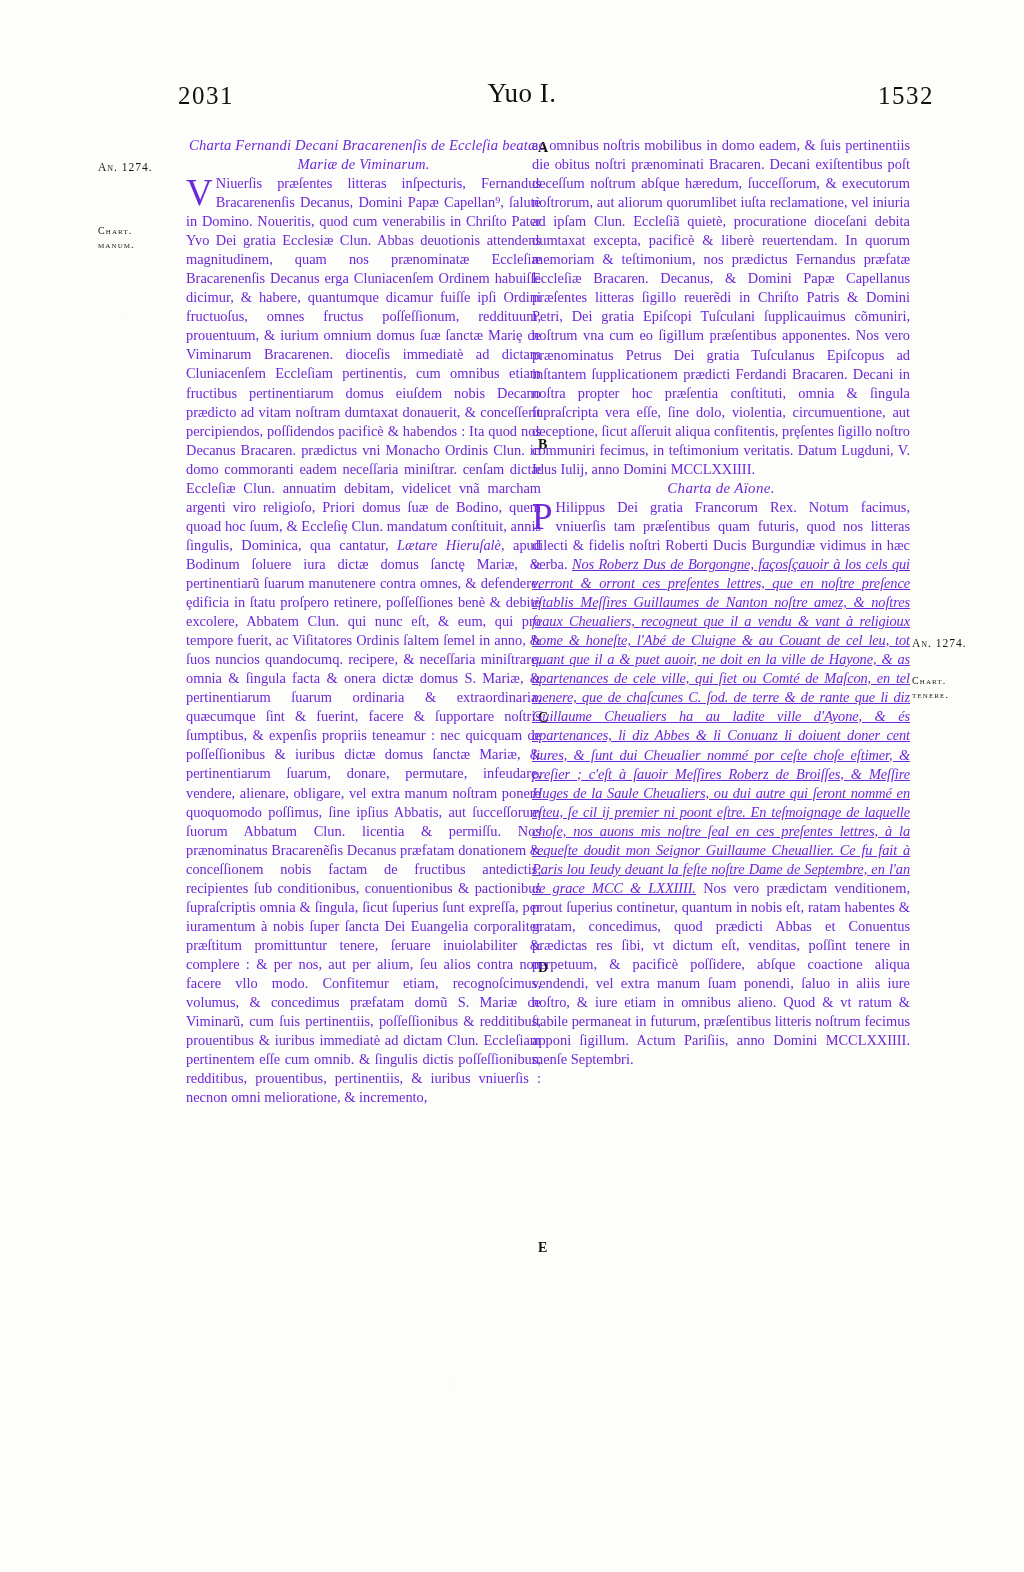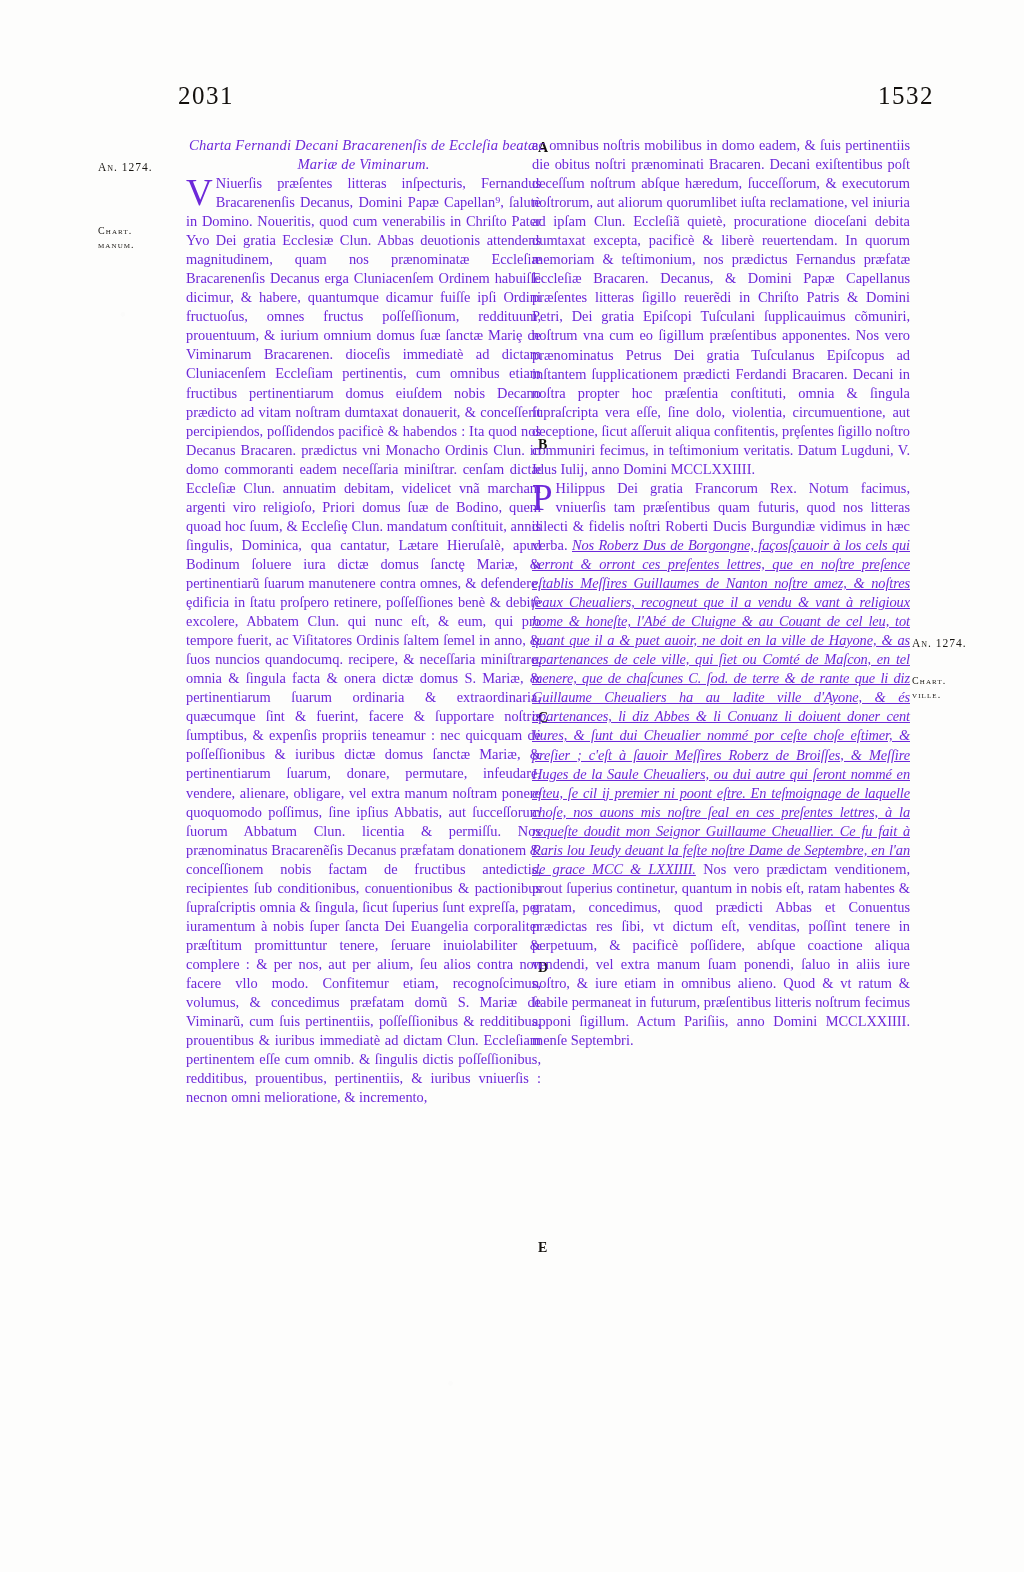--- a/index.html
+++ b/index.html
@@ -125,21 +125,21 @@
     padding: 2px 3px 0 0;
     margin-top: 1px;
     font-family: "Liberation Serif", "DejaVu Serif", serif;
   }
 
   .oldfrench {
     font-style: italic;
     letter-spacing: -0.1px;
     text-decoration: underline;
   }
-  .ital { }
+  .ital { font-style: italic; }
 
   
   .gutter-letter {
     position: absolute;
     font-size: 14px;
     font-weight: bold;
     color: #14110d;
     font-family: "Liberation Serif", "DejaVu Serif", serif;
   }
 
@@ -155,52 +155,54 @@
     opacity: .7;
   }
 </style>
 </head>
 <body>
 
 <div class="page">
 
   <div class="runhead">
     <span class="folio-left">2031</span>
+    <span class="runtitle">Yuo I.</span>
     <span class="folio-right">1532</span>
   </div>
 
   <div class="margin-note" id="note-an-1274">
     <span class="numline">An. 1274.</span>
   </div>
   <div class="margin-note" id="note-chart">
     <span class="smallcaps">Chart.</span>
     <span class="smallcaps">manum.</span>
   </div>
   <div class="margin-note" id="note-an-1274-r">
     <span class="numline">An. 1274.</span>
   </div>
   <div class="margin-note" id="note-chart-r">
     <span class="smallcaps">Chart.</span>
-    <span class="smallcaps">ville.</span>
+    <span class="smallcaps">tenere.</span>
   </div>
 
   <span class="gutter-letter" style="left:538px; top:140px;">A</span>
   <span class="gutter-letter" style="left:538px; top:437px;">B</span>
   <span class="gutter-letter" style="left:538px; top:710px;">C</span>
   <span class="gutter-letter" style="left:538px; top:960px;">D</span>
   <span class="gutter-letter" style="left:538px; top:1240px;">E</span>
 
   <div class="col" id="col-left">
     <p class="sec-head">Charta Fernandi Decani Bracarenenſis de Eccleſia beatæ Mariæ de Viminarum.</p>
     <p class="dropcap-para">
       <span class="dropcap">V</span><span>Niuerſis præſentes litteras inſpecturis, Fernandus Bracarenenſis Decanus, Domini Papæ Capellan⁹, ſalutè in Domino. Noueritis, quod cum venerabilis in Chriſto Pater Yvo Dei gratia Ecclesiæ Clun. Abbas deuotionis attendens magnitudinem, quam nos prænominatæ Eccleſiæ Bracarenenſis Decanus erga Cluniacenſem Ordinem habuiſſe dicimur, &amp; habere, quantumque dicamur fuiſſe ipſi Ordini fructuoſus, omnes fructus poſſeſſionum, reddituum, prouentuum, &amp; iurium omnium domus ſuæ ſanctæ Mariȩ de Viminarum Bracarenen. dioceſis immediatè ad dictam Cluniacenſem Eccleſiam pertinentis, cum omnibus etiam fructibus pertinentiarum domus eiuſdem nobis Decano prædicto ad vitam noſtram dumtaxat donauerit, &amp; conceſſerit percipiendos, poſſidendos pacificè &amp; habendos : Ita quod nos Decanus Bracaren. prædictus vni Monacho Ordinis Clun. in domo commoranti eadem neceſſaria miniſtrar. cenſam dictæ Eccleſiæ Clun. annuatim debitam, videlicet vnã marcham argenti viro religioſo, Priori domus ſuæ de Bodino, quem quoad hoc ſuum, &amp; Eccleſiȩ Clun. mandatum conſtituit, annis ſingulis, Dominica, qua cantatur, </span><span class="ital">Lætare Hieruſalè</span><span>, apud Bodinum ſoluere iura dictæ domus ſanctȩ Mariæ, &amp; pertinentiarũ ſuarum manutenere contra omnes, &amp; defendere, ȩdificia in ſtatu proſpero retinere, poſſeſſiones benè &amp; debitè excolere, Abbatem Clun. qui nunc eſt, &amp; eum, qui pro tempore fuerit, ac Viſitatores Ordinis ſaltem ſemel in anno, &amp; ſuos nuncios quandocumq. recipere, &amp; neceſſaria miniſtrare, omnia &amp; ſingula facta &amp; onera dictæ domus S. Mariæ, &amp; pertinentiarum ſuarum ordinaria &amp; extraordinaria, quæcumque ſint &amp; fuerint, facere &amp; ſupportare noſtris ſumptibus, &amp; expenſis propriis teneamur : nec quicquam de poſſeſſionibus &amp; iuribus dictæ domus ſanctæ Mariæ, &amp; pertinentiarum ſuarum, donare, permutare, infeudare, vendere, alienare, obligare, vel extra manum noſtram ponere quoquomodo poſſimus, ſine ipſius Abbatis, aut ſucceſſorum ſuorum Abbatum Clun. licentia &amp; permiſſu. Nos prænominatus Bracarenẽſis Decanus præfatam donationem &amp; conceſſionem nobis factam de fructibus antedictis, recipientes ſub conditionibus, conuentionibus &amp; pactionibus ſupraſcriptis omnia &amp; ſingula, ſicut ſuperius ſunt expreſſa, per iuramentum à nobis ſuper ſancta Dei Euangelia corporaliter præſtitum promittuntur tenere, ſeruare inuiolabiliter &amp; complere : &amp; per nos, aut per alium, ſeu alios contra non facere vllo modo. Confitemur etiam, recognoſcimus, volumus, &amp; concedimus præfatam domũ S. Mariæ de Viminarũ, cum ſuis pertinentiis, poſſeſſionibus &amp; redditibus, prouentibus &amp; iuribus immediatè ad dictam Clun. Eccleſiam pertinentem eſſe cum omnib. &amp; ſingulis dictis poſſeſſionibus, redditibus, prouentibus, pertinentiis, &amp; iuribus vniuerſis : necnon omni melioratione, &amp; incremento,</span>
     </p>
   </div>
 
   <div class="col" id="col-right">
     <p>ac omnibus noſtris mobilibus in domo eadem, &amp; ſuis pertinentiis die obitus noſtri prænominati Bracaren. Decani exiſtentibus poſt deceſſum noſtrum abſque hæredum, ſucceſſorum, &amp; executorum noſtrorum, aut aliorum quorumlibet iuſta reclamatione, vel iniuria ad ipſam Clun. Eccleſiã quietè, procuratione dioceſani debita dumtaxat excepta, pacificè &amp; liberè reuertendam. In quorum memoriam &amp; teſtimonium, nos prædictus Fernandus præfatæ Eccleſiæ Bracaren. Decanus, &amp; Domini Papæ Capellanus præſentes litteras ſigillo reuerẽdi in Chriſto Patris &amp; Domini Petri, Dei gratia Epiſcopi Tuſculani ſupplicauimus cõmuniri, noſtrum vna cum eo ſigillum præſentibus apponentes. Nos vero prænominatus Petrus Dei gratia Tuſculanus Epiſcopus ad inſtantem ſupplicationem prædicti Ferdandi Bracaren. Decani in noſtra propter hoc præſentia conſtituti, omnia &amp; ſingula ſupraſcripta vera eſſe, ſine dolo, violentia, circumuentione, aut deceptione, ſicut aſſeruit aliqua confitentis, prȩſentes ſigillo noſtro communiri fecimus, in teſtimonium veritatis. Datum Lugduni, V. Idus Iulij, anno Domini MCCLXXIIII.</p>
+    <p class="sec-head-2">Charta de Aïone.</p>
     <p class="dropcap-para">
       <span class="dropcap">P</span><span>Hilippus Dei gratia Francorum Rex. Notum facimus, vniuerſis tam præſentibus quam futuris, quod nos litteras dilecti &amp; fidelis noſtri Roberti Ducis Burgundiæ vidimus in hæc verba. </span><span class="oldfrench">Nos Roberz Dus de Borgongne, façosſçauoir à los cels qui verront &amp; orront ces preſentes lettres, que en noſtre preſence eſtablis Meſſires Guillaumes de Nanton noſtre amez, &amp; noſtres feaux Cheualiers, recogneut que il a vendu &amp; vant à religioux home &amp; honeſte, l'Abé de Cluigne &amp; au Couant de cel leu, tot quant que il a &amp; puet auoir, ne doit en la ville de Hayone, &amp; as apartenances de cele ville, qui ſiet ou Comté de Maſcon, en tel menere, que de chaſcunes C. ſod. de terre &amp; de rante que li diz Guillaume Cheualiers ha au ladite ville d'Ayone, &amp; és apartenances, li diz Abbes &amp; li Conuanz li doiuent doner cent liures, &amp; ſunt dui Cheualier nommé por ceſte choſe eſtimer, &amp; preſier ; c'eſt à ſauoir Meſſires Roberz de Broiſſes, &amp; Meſſire Huges de la Saule Cheualiers, ou dui autre qui ſeront nommé en eſteu, ſe cil ij premier ni poont eſtre. En teſmoignage de laquelle choſe, nos auons mis noſtre ſeal en ces preſentes lettres, à la requeſte doudit mon Seignor Guillaume Cheuallier. Ce fu fait à Paris lou Ieudy deuant la feſte noſtre Dame de Septembre, en l'an de grace MCC &amp; LXXIIII.</span><span> Nos vero prædictam venditionem, prout ſuperius continetur, quantum in nobis eſt, ratam habentes &amp; gratam, concedimus, quod prædicti Abbas et Conuentus prædictas res ſibi, vt dictum eſt, venditas, poſſint tenere in perpetuum, &amp; pacificè poſſidere, abſque coactione aliqua vendendi, vel extra manum ſuam ponendi, ſaluo in aliis iure noſtro, &amp; iure etiam in omnibus alieno. Quod &amp; vt ratum &amp; ſtabile permaneat in futurum, præſentibus litteris noſtrum fecimus apponi ſigillum. Actum Pariſiis, anno Domini MCCLXXIIII. menſe Septembri.</span>
     </p>
   </div>
 
   <div class="grain"></div>
 </div>
 
 </body></html>

